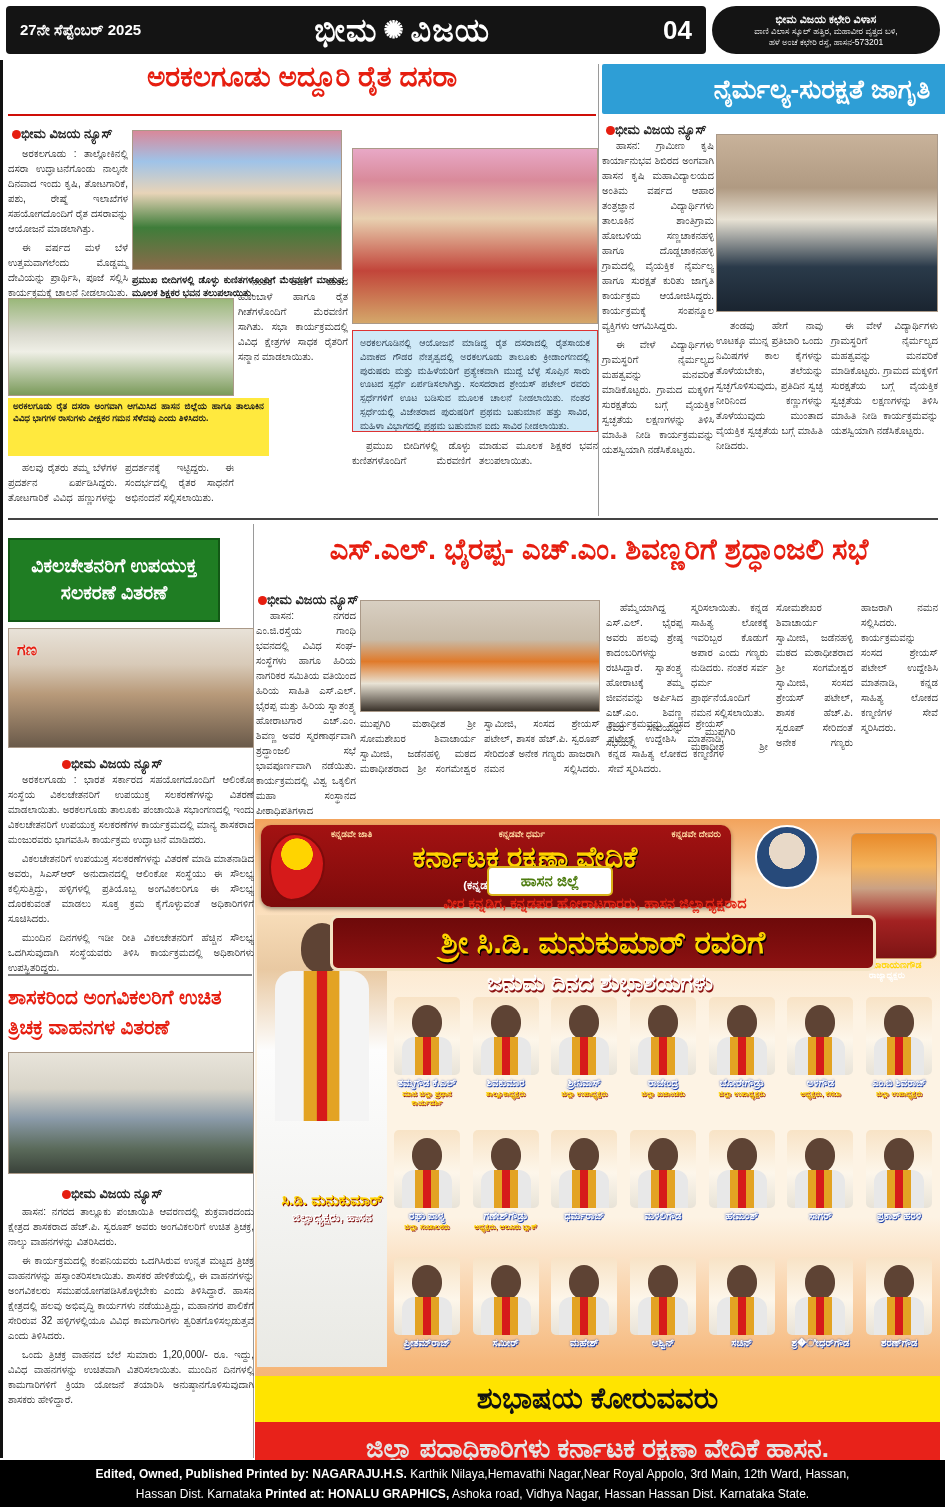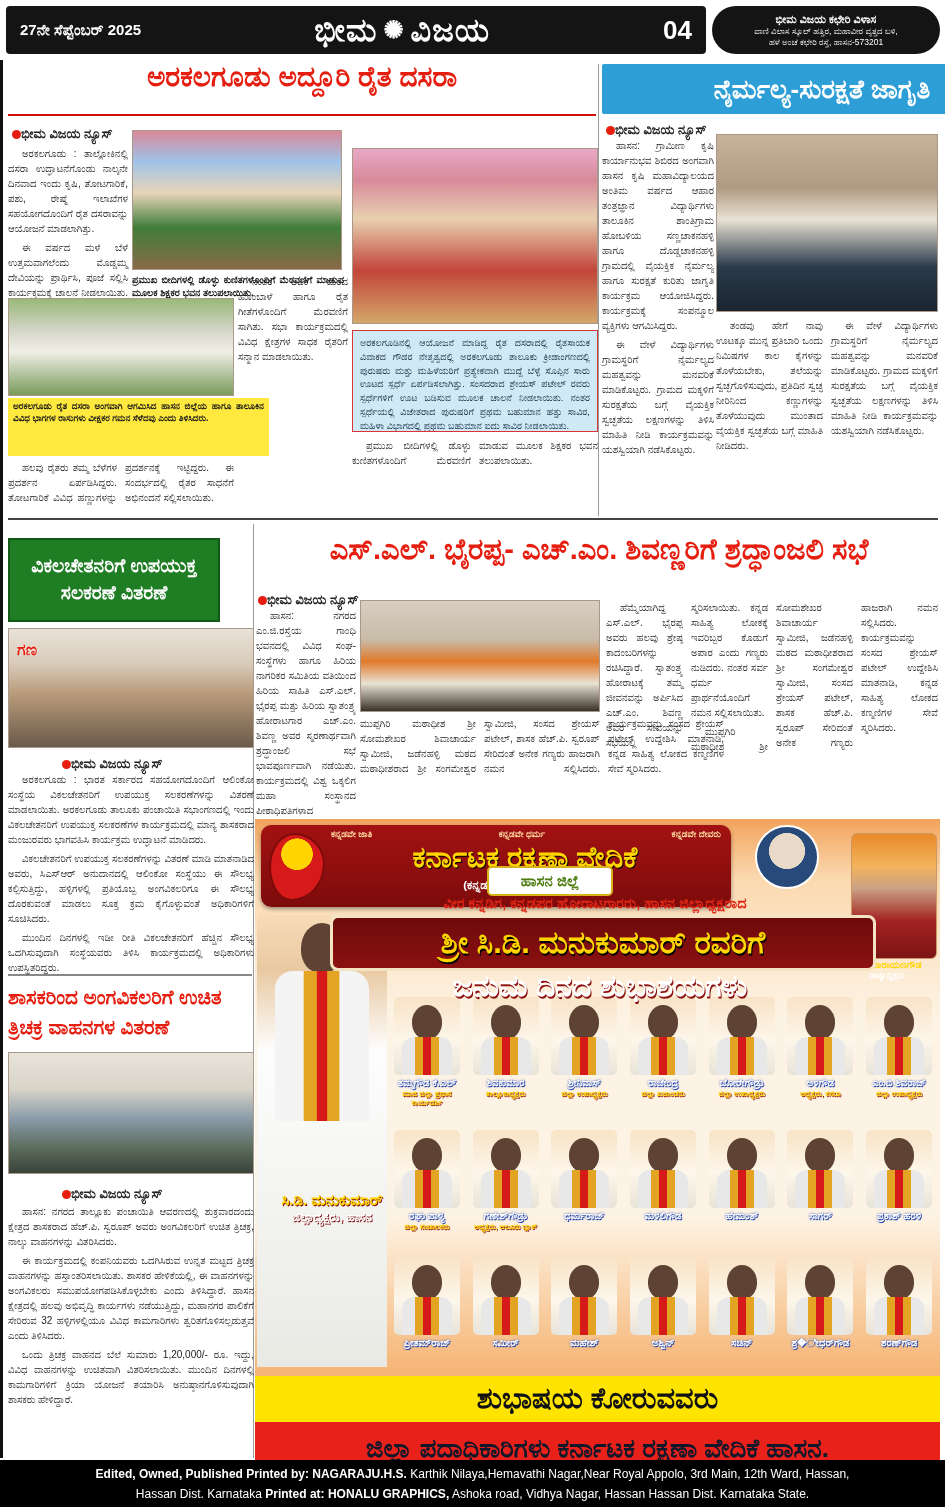--- a/index.html
+++ b/index.html
@@ -67,21 +67,21 @@
           border:1px solid #c96;}
   .leader-label{left:580px;top:140px;width:104px;text-align:center;line-height:1.2;}
   .leader-label .n{color:#ffd400;font-size:9.5px;font-weight:bold;}
   .leader-label .t{color:#fff;font-size:8.5px;font-weight:bold;}
   .district-box{left:232px;top:47px;width:122px;height:26px;background:#fff;border:2px solid #d8b21a;border-radius:5px;
                 color:#4d7c0f;font-weight:bold;font-size:15px;display:flex;align-items:center;justify-content:center;z-index:3;}
   .ad-intro{left:40px;top:76px;width:600px;text-align:center;color:#e02616;font-weight:bold;font-size:14.5px;z-index:2;}
   .name-banner{left:75px;top:96px;width:540px;height:50px;background:linear-gradient(180deg,#6e0a0a,#8c1111);
                border:3px solid #f3e3c3;border-radius:8px;display:flex;align-items:center;justify-content:center;
                color:#ffd400;font-weight:bold;font-size:31px;text-shadow:1px 2px 0 #000;z-index:2;}
-  .greet{left:140px;top:150px;width:410px;text-align:center;color:#fff;font-weight:bold;font-size:30px;
+  .greet{left:140px;top:150px;width:410px;text-align:center;color:#fff;font-weight:bold;font-size:23px;
          text-shadow:1px 2px 0 #8c1111;z-index:2;}
   .mk-photo{left:2px;top:96px;width:130px;height:452px;
             background:linear-gradient(180deg,#f7dcb8 0%,#e9c9a2 12%,#fdfdfd 30%,#f4f4f2 62%,#e9e9e4 100%);
             border-right:1px solid #e5b;border:none;}
   .mk-photo::before{content:"";position:absolute;left:44px;top:8px;width:42px;height:50px;border-radius:50% 50% 45% 45%;
             background:#5e4334;}
   .mk-photo::after{content:"";position:absolute;left:18px;top:56px;width:94px;height:150px;border-radius:18px 18px 0 0;
             background:linear-gradient(90deg,#f4f4f4 0 30%,#e3a323 31% 44%,#d61a1a 45% 55%,#e3a323 56% 68%,#f4f4f4 69% 100%);}
   .mk-label{left:2px;top:372px;width:150px;text-align:center;z-index:3;line-height:1.25;}
   .mk-label .n{color:#ffd400;font-weight:bold;font-size:15px;text-shadow:1px 1px 0 #7d0b0b;}
@@ -91,21 +91,21 @@
   .s-cell{display:flex;flex-direction:column;align-items:center;overflow:hidden;}
   .s-face{width:66px;height:78px;border-radius:5px;position:relative;flex:0 0 auto;
           background:linear-gradient(180deg,#f8e3c6 0%,#fdf6ea 55%,#e8e3d8 100%);}
   .s-face::before{content:"";position:absolute;left:18px;top:8px;width:30px;height:34px;border-radius:50% 50% 46% 46%;background:#5e4334;}
   .s-face::after{content:"";position:absolute;left:8px;top:40px;width:50px;height:38px;border-radius:12px 12px 0 0;
           background:linear-gradient(90deg,#e8e8e8 0 26%,#e3a323 27% 42%,#d61a1a 43% 57%,#e3a323 58% 73%,#e8e8e8 74% 100%);}
   .s-name{font-size:10px;font-weight:bold;color:#fff;text-shadow:0 0 2px #2244aa,1px 1px 0 #2244aa;margin-top:2px;white-space:nowrap;}
   .s-title{font-size:7.5px;font-weight:bold;color:#ffd400;text-shadow:1px 1px 0 #8c1111;text-align:center;line-height:1.2;}
   .band-y{left:0;top:557px;width:685px;height:46px;background:#ffe400;color:#111;font-weight:bold;font-size:29px;
           display:flex;align-items:center;justify-content:center;}
-  .band-r{left:0;top:603px;width:685px;height:52px;background:#e8221a;color:#0f172a;font-weight:bold;font-size:26px;
+  .band-r{left:0;top:603px;width:685px;height:52px;background:#e8221a;color:#e5e5e5;font-weight:bold;font-size:26px;
           display:flex;align-items:center;justify-content:center;}
   
   .foot{left:0;top:1460px;width:945px;height:47px;background:#000;color:#fff;text-align:center;
         font-size:12px;line-height:1.7;padding-top:4px;box-sizing:border-box;}
   .foot b{font-weight:bold;}
 </style>
 </head>
 <body>
 
 <div id="page">

